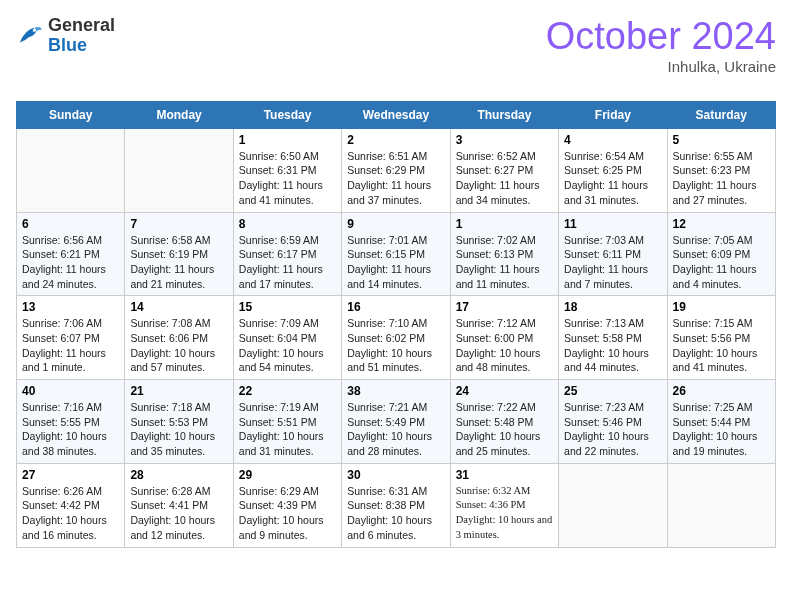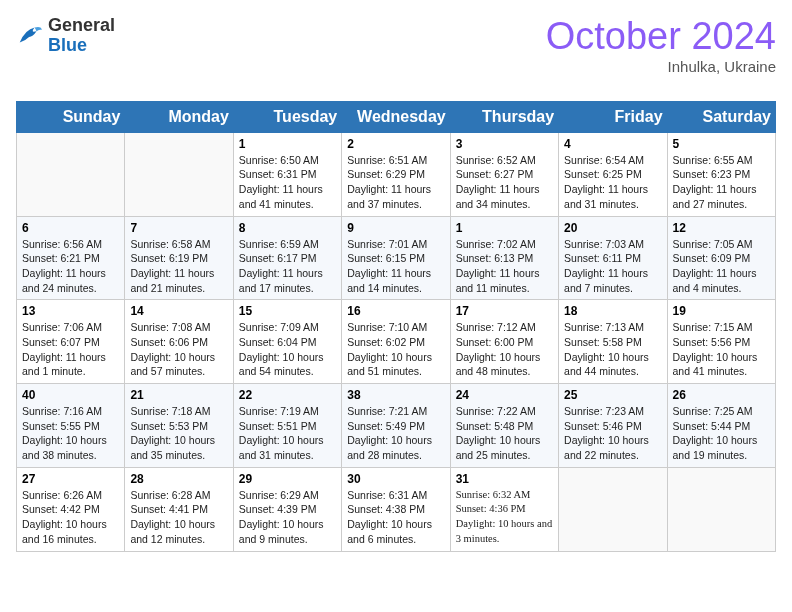--- a/index.html
+++ b/index.html
@@ -49,22 +49,22 @@
     }
     .calendar {
       width: 100%;
       border-collapse: collapse;
       font-size: 11px;
     }
     .calendar th {
       background: #2e75b6;
       color: #fff;
       padding: 6px 4px;
-      text-align: right;
-      font-size: 16px;
+      text-align: center;
+      font-size: 12px;
       font-weight: bold;
       border: 1px solid #2e75b6;
     }
     .calendar td {
       border: 1px solid #ccc;
       vertical-align: top;
       padding: 4px 5px;
       width: calc(100% / 7);
       min-height: 80px;
     }
@@ -181,21 +181,21 @@
 Sunset: 6:15 PM
 Daylight: 11 hours and 14 minutes.</div>
         </td>
         <td>
           <span class="day-number">1</span>
           <div class="cell-content" style="white-space: pre-line;">Sunrise: 7:02 AM
 Sunset: 6:13 PM
 Daylight: 11 hours and 11 minutes.</div>
         </td>
         <td>
-          <span class="day-number">20</span>
+          <span class="day-number">11</span>
           <div class="cell-content" style="white-space: pre-line;">Sunrise: 7:03 AM
 Sunset: 6:11 PM
 Daylight: 11 hours and 7 minutes.</div>
         </td>
         <td>
           <span class="day-number">12</span>
           <div class="cell-content" style="white-space: pre-line;">Sunrise: 7:05 AM
 Sunset: 6:09 PM
 Daylight: 11 hours and 4 minutes.</div>
         </td>
@@ -303,21 +303,21 @@
         </td>
         <td>
           <span class="day-number">29</span>
           <div class="cell-content" style="white-space: pre-line;">Sunrise: 6:29 AM
 Sunset: 4:39 PM
 Daylight: 10 hours and 9 minutes.</div>
         </td>
         <td>
           <span class="day-number">30</span>
           <div class="cell-content" style="white-space: pre-line;">Sunrise: 6:31 AM
-Sunset: 4:38 PM
+Sunset: 8:38 PM
 Daylight: 10 hours and 6 minutes.</div>
         </td>
         <td>
           <span class="day-number">31</span>
           <div class="cell-content" style="white-space: pre-line; font-family: Liberation Serif, serif;">Sunrise: 6:32 AM
 Sunset: 4:36 PM
 Daylight: 10 hours and 3 minutes.</div>
         </td>
         <td class="empty-cell"></td>
         <td class="empty-cell"></td>

